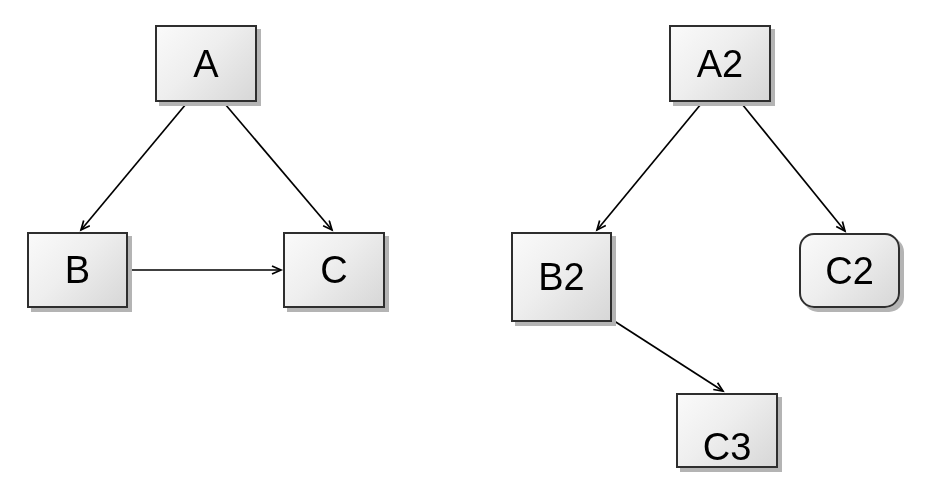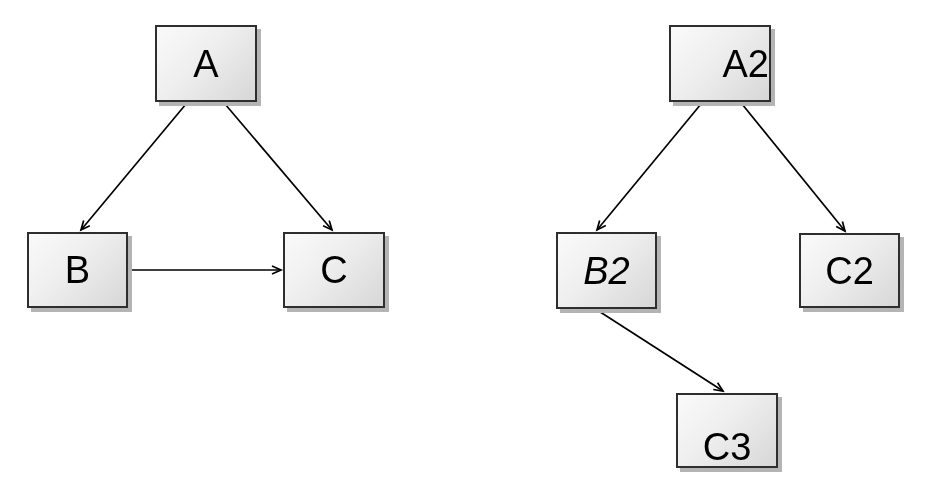--- a/index.html
+++ b/index.html
@@ -35,23 +35,23 @@
   .node-label {
     font-size: 38px;
     line-height: 1;
     color: #000000;
     user-select: none;
   }
   
   #node-A  { left: 155px; top: 25px;  width: 102px; height: 77px; }
   #node-B  { left: 27px;  top: 232px; width: 101px; height: 76px; }
   #node-C  { left: 283px; top: 232px; width: 102px; height: 76px; }
-  #node-A2 { left: 669px; top: 25px;  width: 102px; height: 77px; justify-content: flex-end; }
-  #node-B2 { left: 556px; top: 232px; width: 101px; height: 77px; font-style: italic; }
-  #node-C2 { left: 799px; top: 233px; width: 101px; height: 75px; }
+  #node-A2 { left: 669px; top: 25px;  width: 102px; height: 77px; }
+  #node-B2 { left: 511px; top: 232px; width: 101px; height: 90px; }
+  #node-C2 { left: 799px; top: 233px; width: 101px; height: 75px; border-radius: 15px; }
   #node-C3 { left: 676px; top: 393px; width: 102px; height: 75px; align-items: flex-end; }
   .edge {
     stroke: #000000;
     stroke-width: 1.7;
   }
 </style>
 </head>
 <body>
 
 <div id="canvas">

